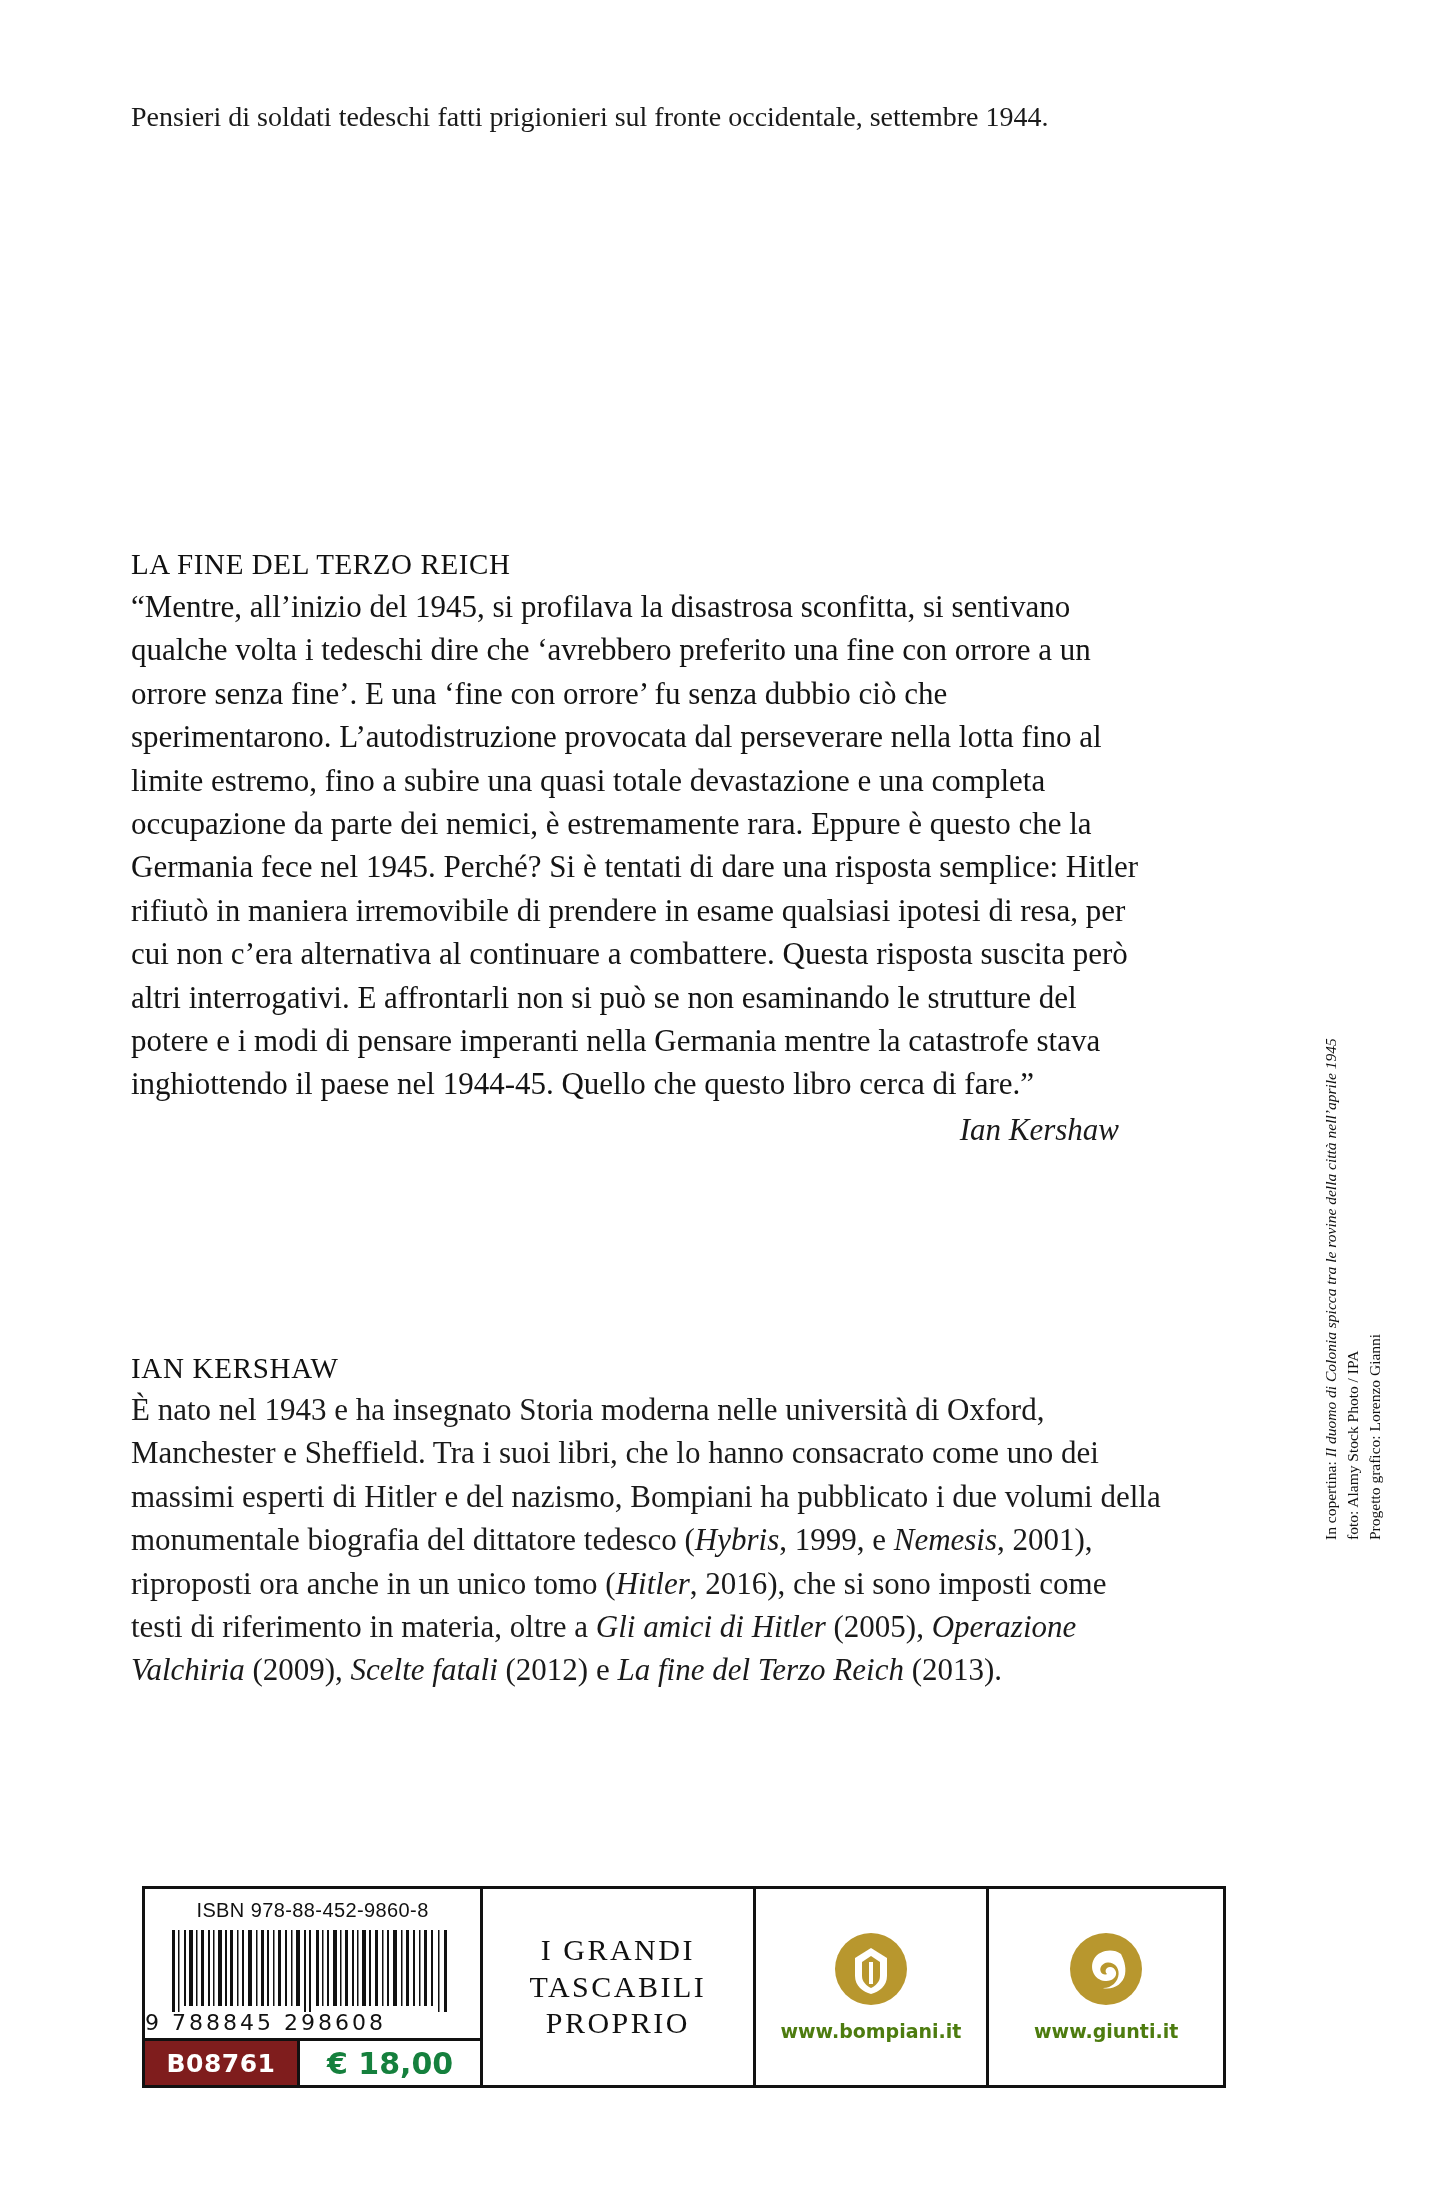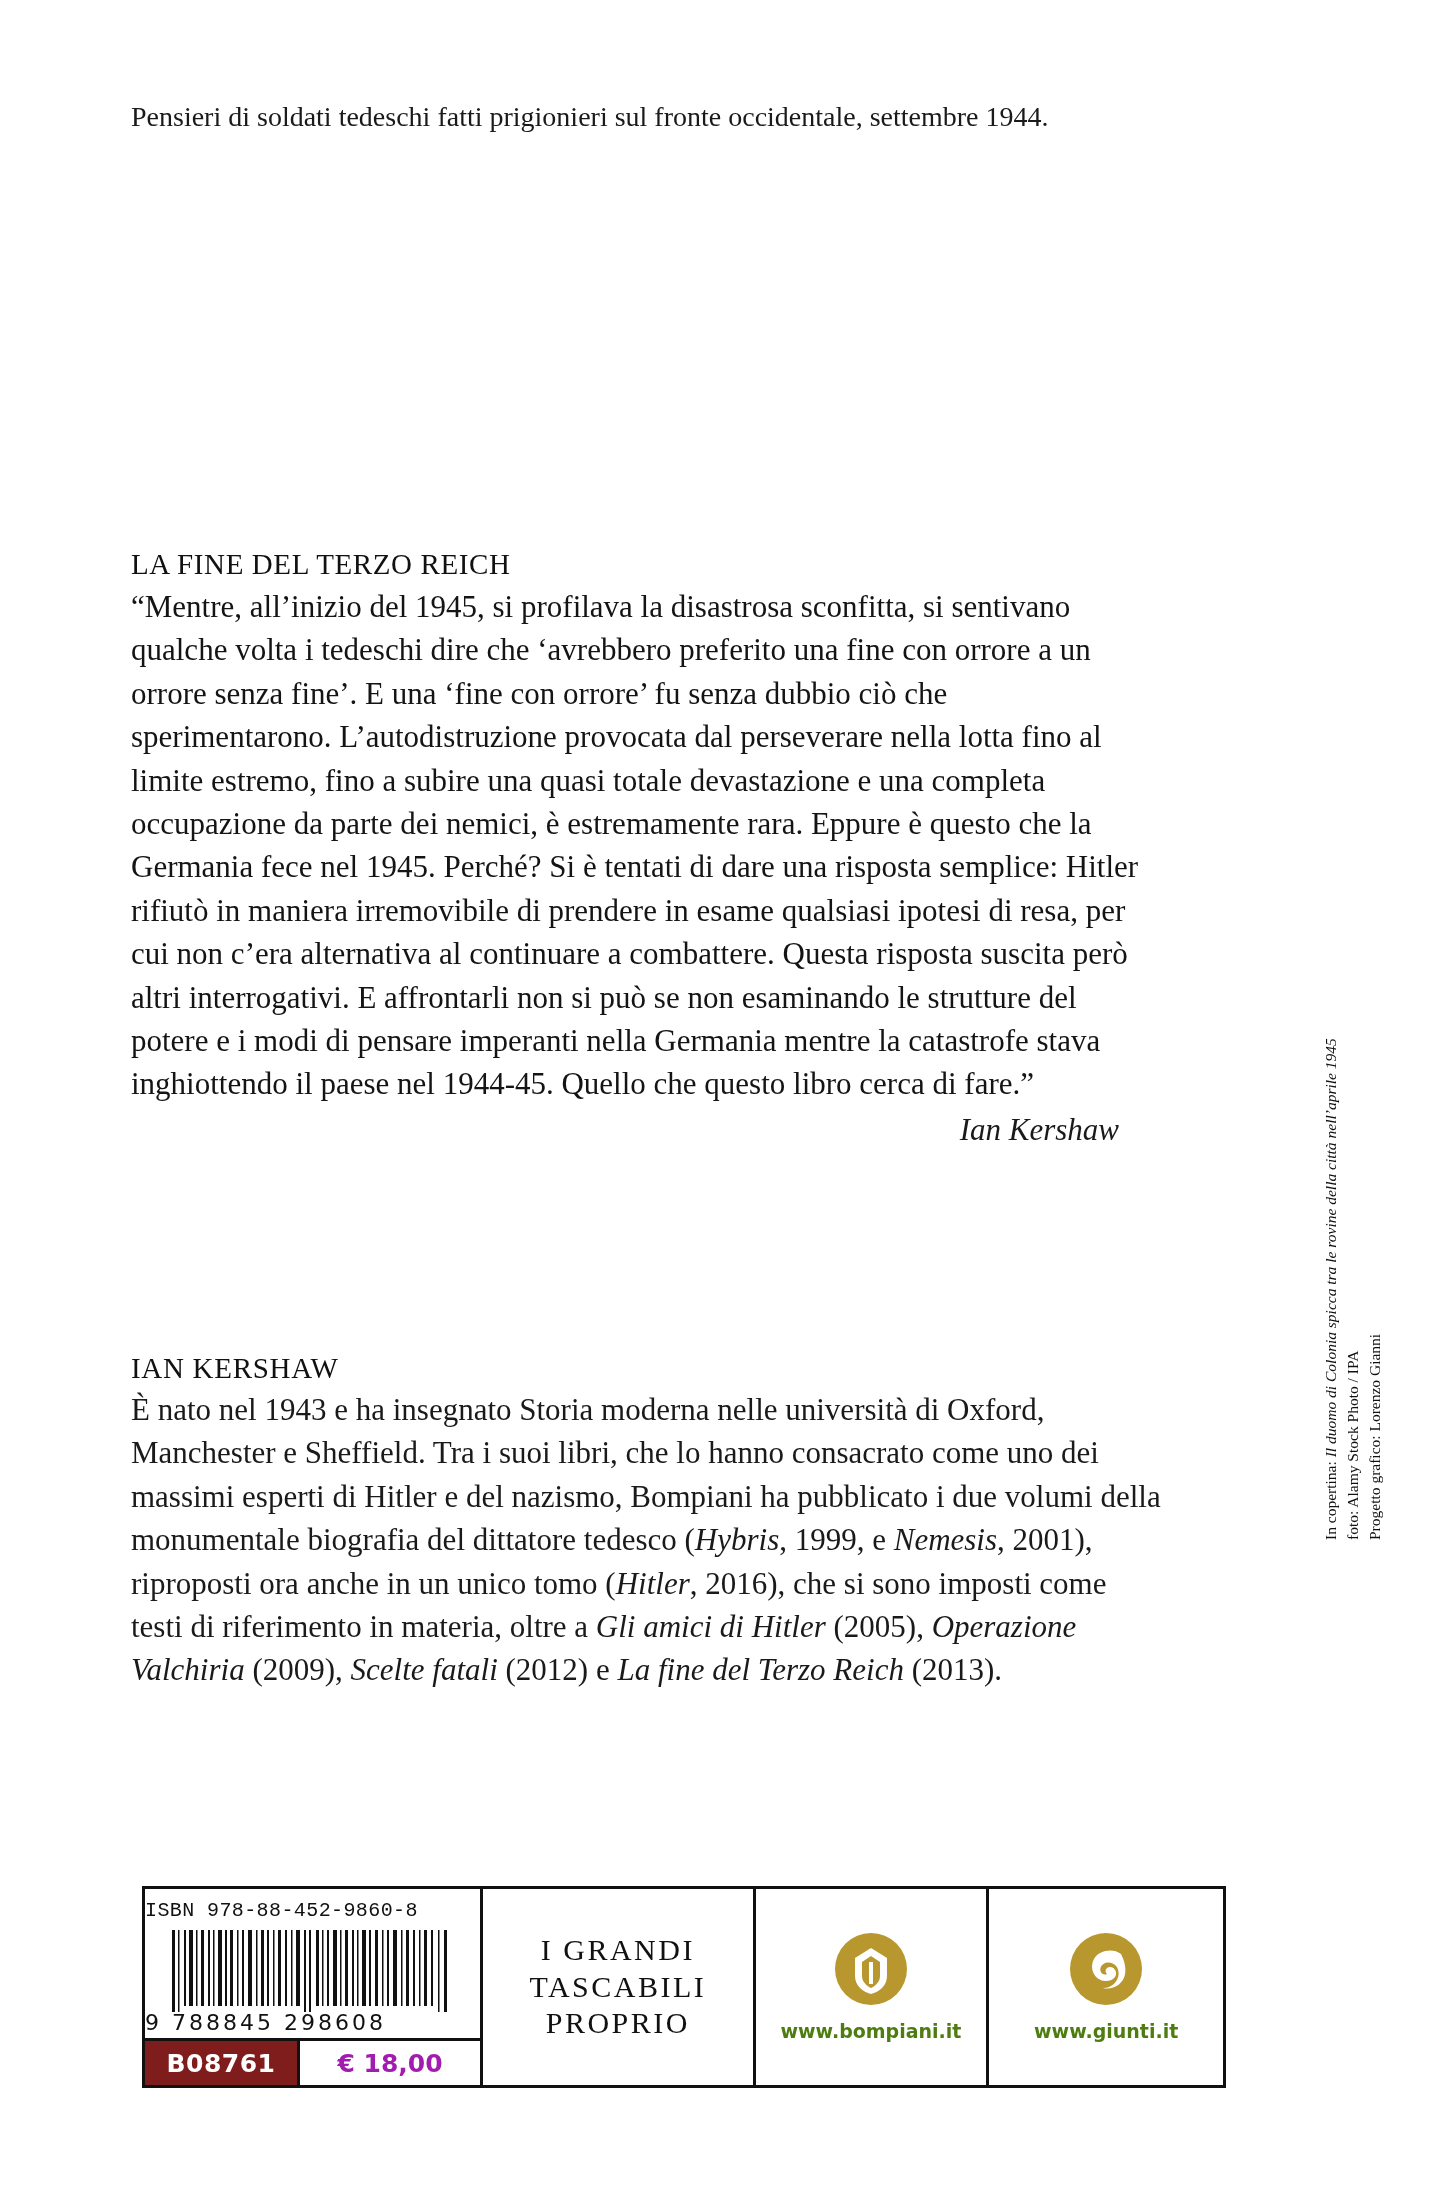--- a/index.html
+++ b/index.html
@@ -111,23 +111,24 @@
     border-right: 3px solid #111;
     position: relative;
   }
   .cell:last-child { border-right: none; }
 
   .cell-isbn {
     width: 340px;
     padding: 10px 0 0 0;
   }
   .isbn-text {
-    font-family: Liberation Mono, monospace;
+    font-family: Liberation Sans, sans-serif;
     font-size: 20px;
     letter-spacing: 0.4px;
+    text-align: center;
     color: #111;
   }
   .barcode {
     margin: 8px auto 0 auto;
     width: 290px;
     height: 82px;
     display: block;
   }
   .barcode-digits {
     font-family: "DejaVu Sans", sans-serif;
@@ -153,25 +154,25 @@
     letter-spacing: 0.5px;
     display: flex;
     align-items: center;
     justify-content: center;
     width: 152px;
   }
   .price-value {
     flex: 1;
     font-family: "DejaVu Sans", sans-serif;
     font-weight: bold;
-    font-size: 25px;
+    font-size: 30px;
     display: flex;
     align-items: center;
     justify-content: center;
-    color: #a21caf;
+    color: #15803d;
     border-left: 3px solid #111;
   }
 
   .cell-imprint {
     width: 274px;
     display: flex;
     align-items: center;
     justify-content: center;
   }
   .imprint {

